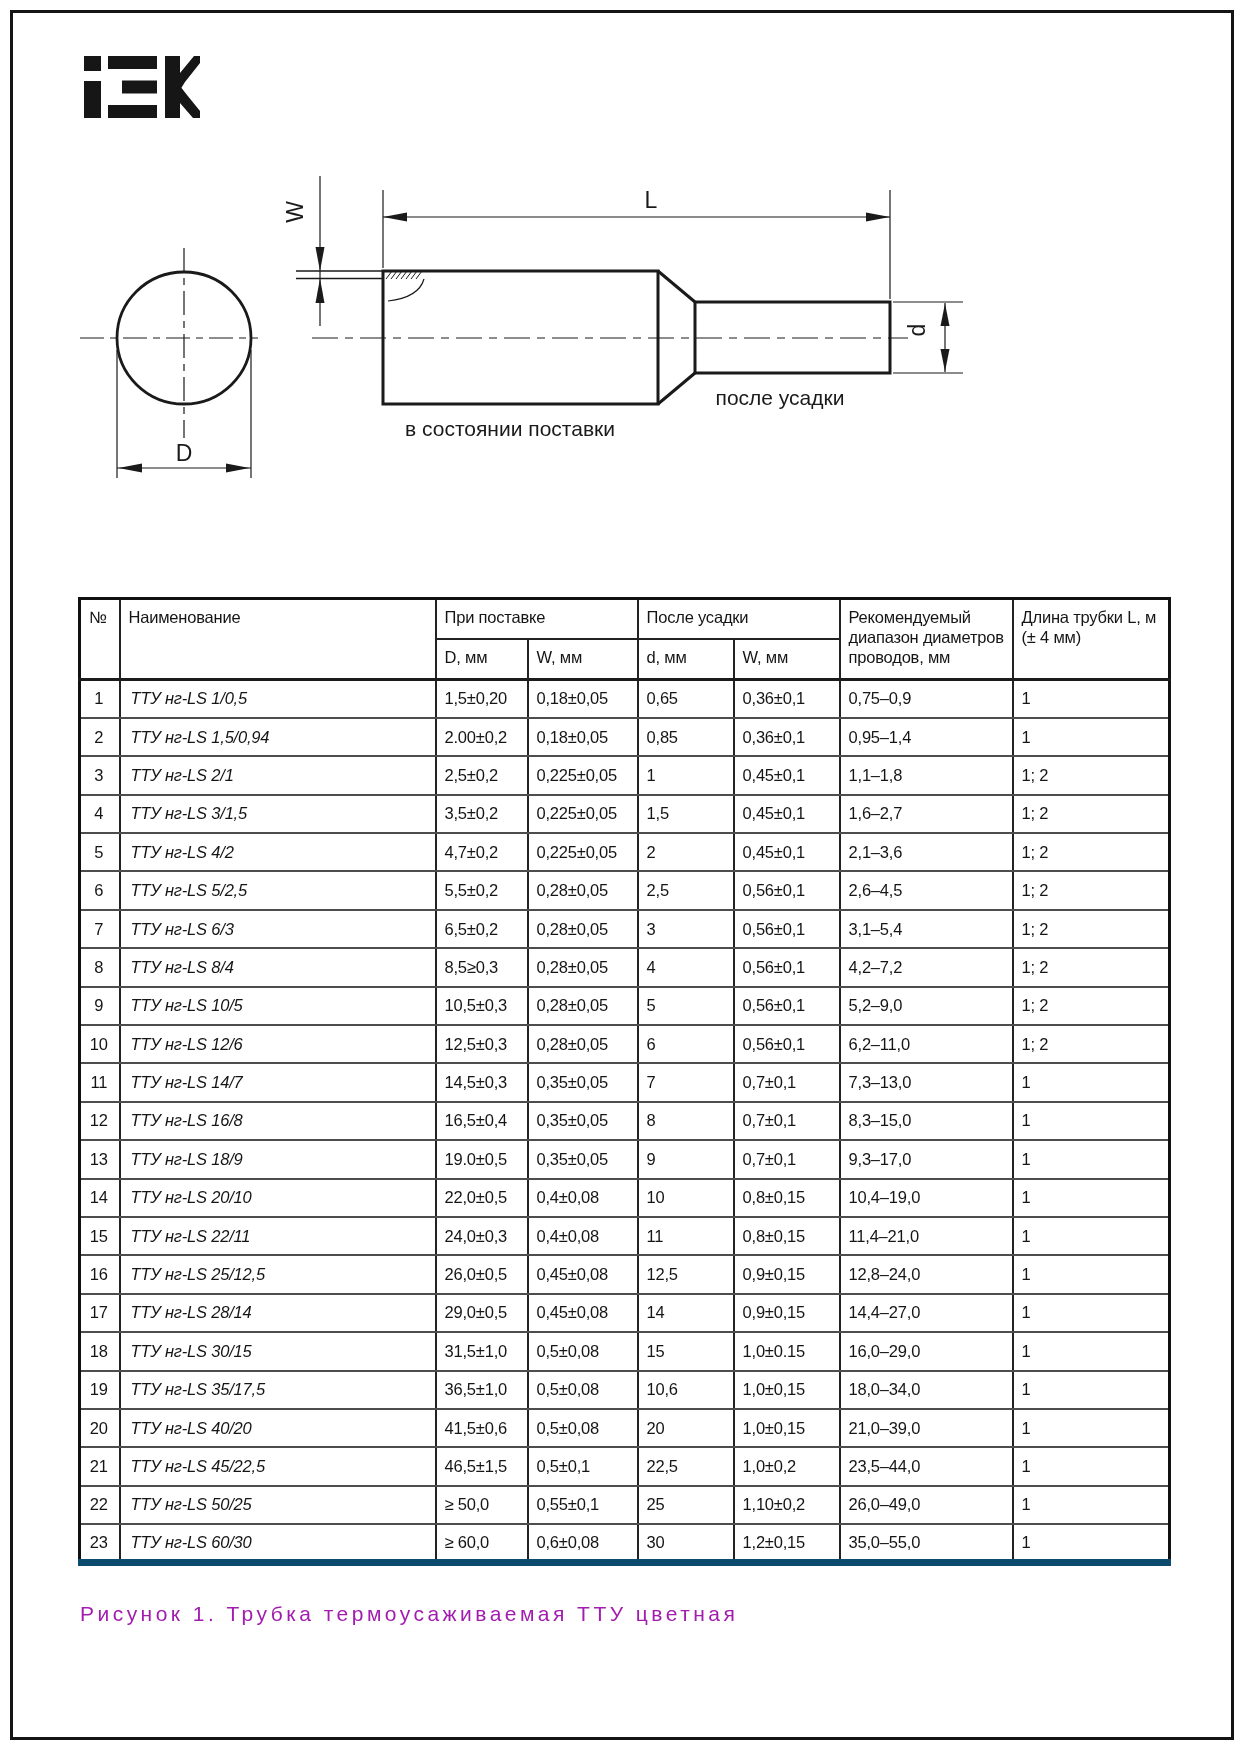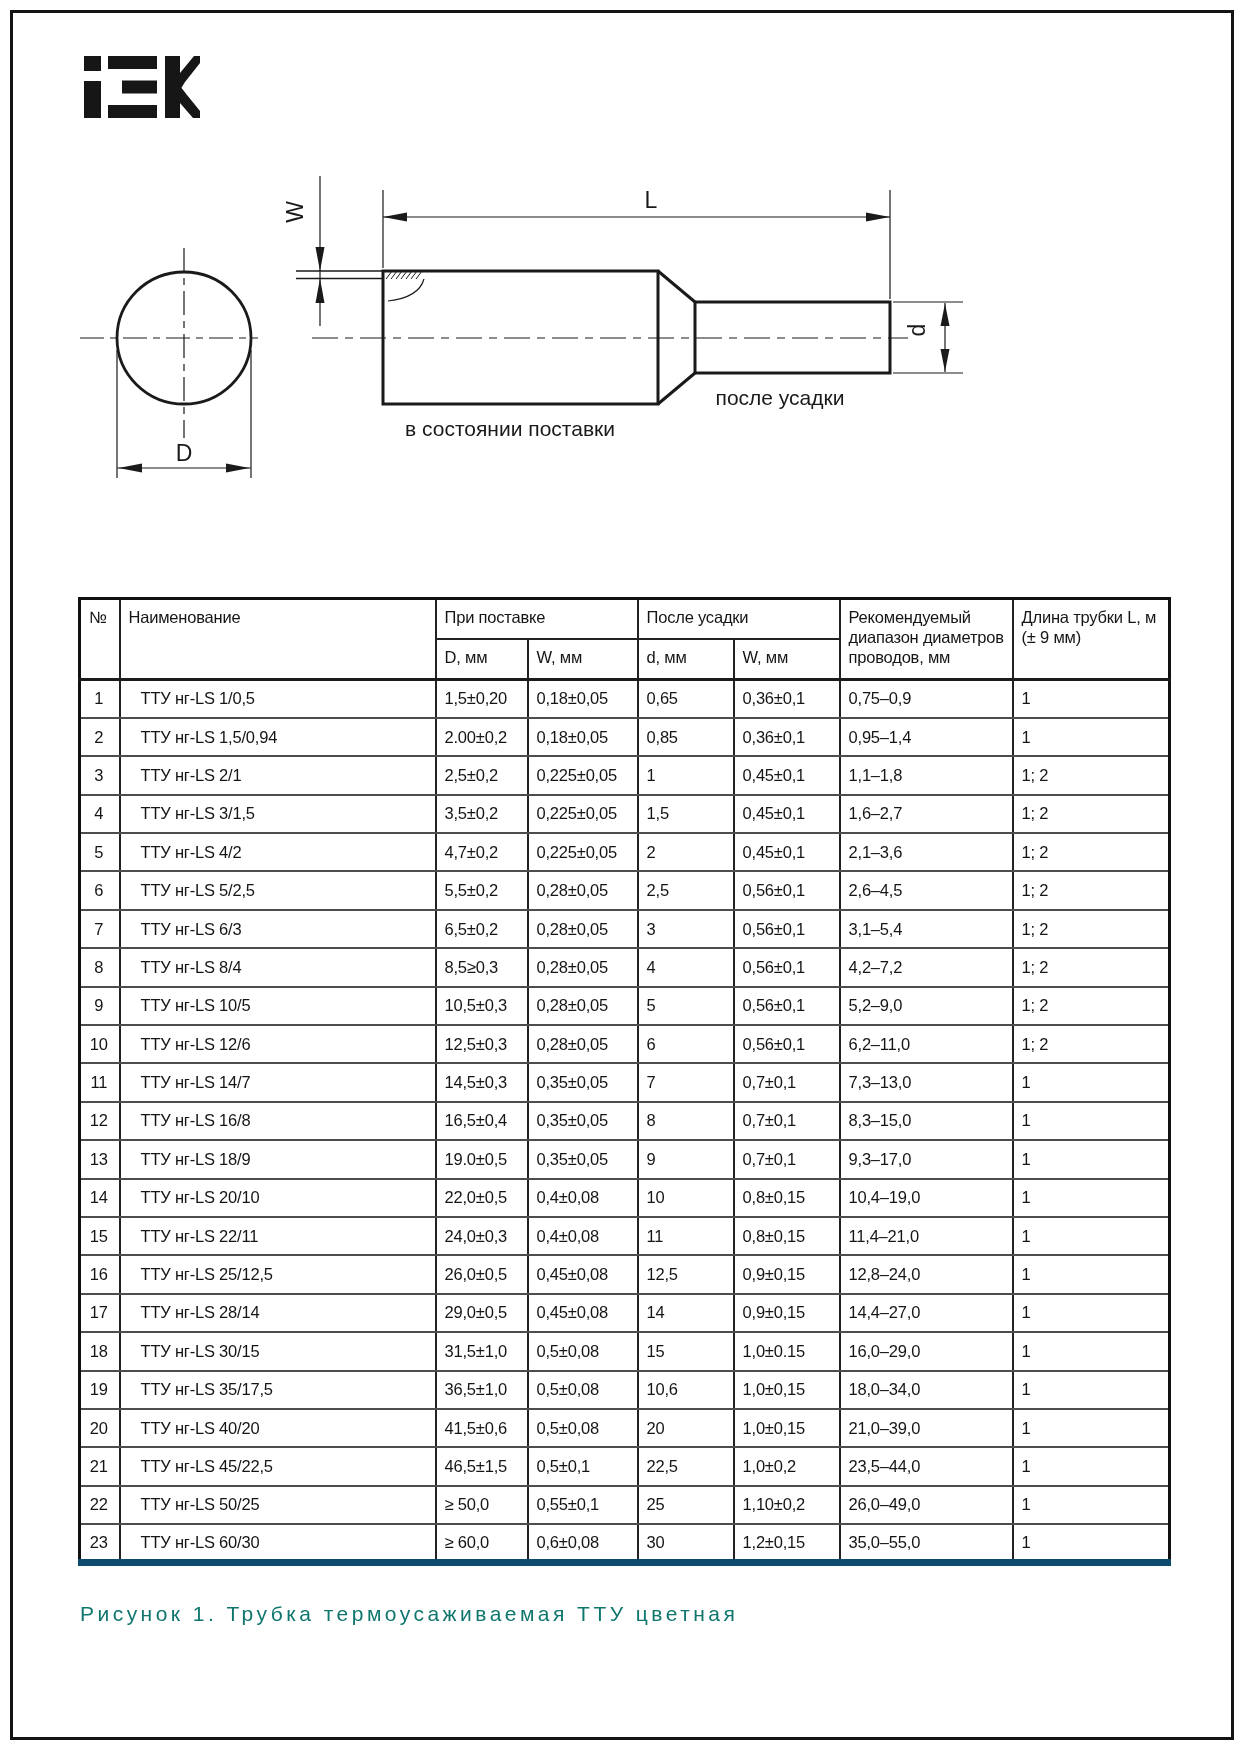--- a/index.html
+++ b/index.html
@@ -35,26 +35,26 @@
   thead tr.h2 th { height:41px;border-radius:12px; }
   thead th.span2 { border-bottom:2px solid #222; }
   thead tr.h2 th { border-bottom:3px solid #1b1b1b; }
   thead th.deep { border-bottom:3px solid #1b1b1b; }
   table.spec td {
     height:38.4px; vertical-align:middle; padding:0 4px 0 8px;
     border-left:2px solid #222; border-right:2px solid #222;
     border-top:2px solid #4d4d4d; border-bottom:2px solid #4d4d4d;
   }
   table.spec td.c0 { text-align:center; padding-left:2px; }
-  table.spec td.c1 { padding-left:20px; }
+  table.spec td.c1 { padding-left:10px;font-style:italic; }
   tbody tr:last-child td { border-bottom:7px solid #0c4a6e; }
 
   .caption {
     position:absolute; left:80px; top:1602px; width:900px;
-    font-size:21px; letter-spacing:0.165em; color:#0f766e; white-space:nowrap;
+    font-size:21px; letter-spacing:0.165em; color:#a21caf; white-space:nowrap;
   }
 </style>
 </head>
 <body>
 
 <div class="page">
   <div class="page-frame"></div>
 
   <svg class="logo" viewBox="0 0 116 62">
     <g fill="#161616">
@@ -145,21 +145,21 @@
           <col style="width:173px">
           <col style="width:157px">
       </colgroup>
       <thead>
         <tr class="h1">
           <th rowspan="2" class="deep">№</th>
           <th rowspan="2" class="deep">Наименование</th>
           <th colspan="2" class="span2">При поставке</th>
           <th colspan="2" class="span2">После усадки</th>
           <th rowspan="2" class="deep">Рекомендуемый диапазон диаметров проводов, мм</th>
-          <th rowspan="2" class="deep">Длина трубки L, м (± 9 мм)</th>
+          <th rowspan="2" class="deep">Длина трубки L, м (± 4 мм)</th>
         </tr>
         <tr class="h2">
           <th>D, мм</th>
           <th>W, мм</th>
           <th>d, мм</th>
           <th>W, мм</th>
         </tr>
       </thead>
       <tbody>
           <tr>

